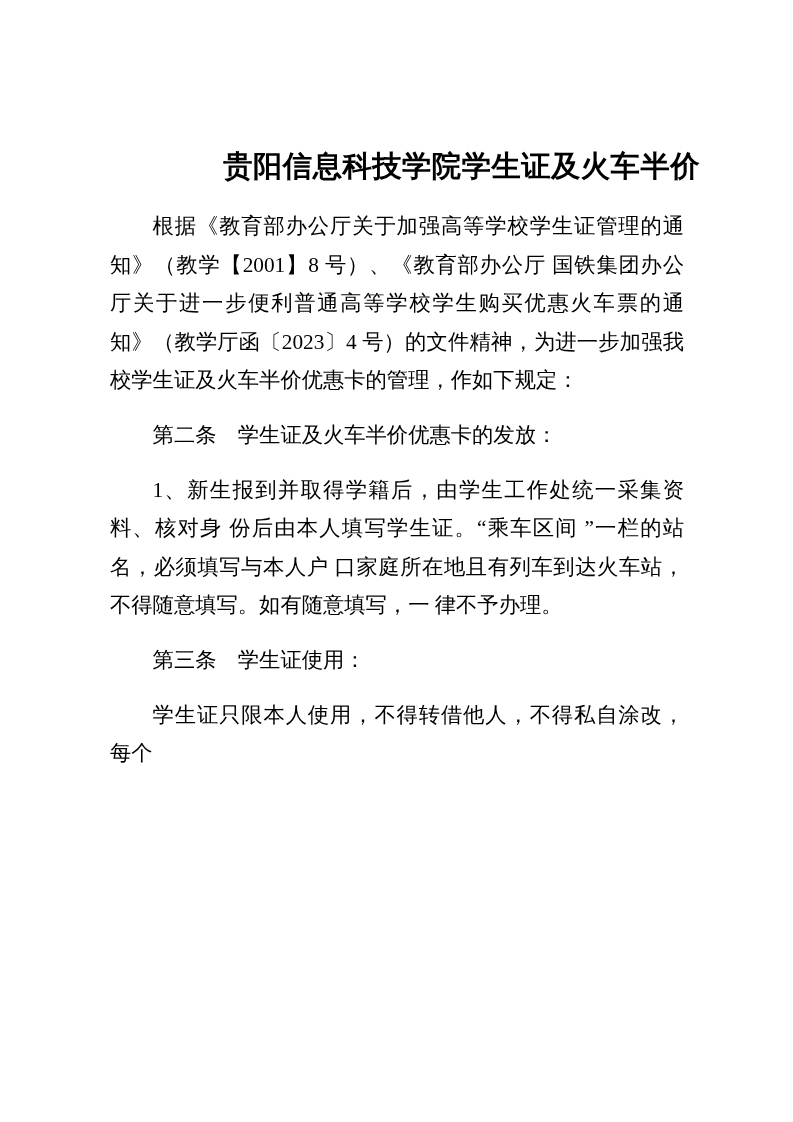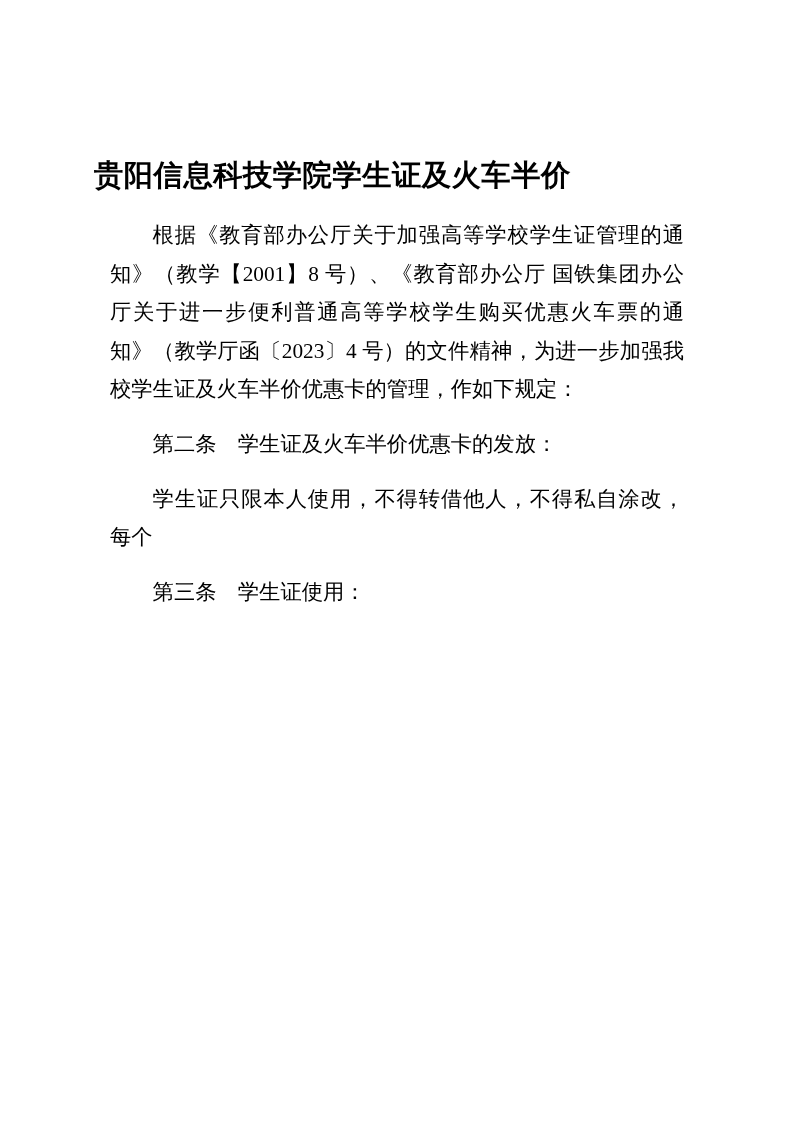--- a/index.html
+++ b/index.html
@@ -12,22 +12,22 @@
     width: 793px;
     height: 1122px;
     background: #ffffff;
     box-sizing: border-box;
     padding: 134px 93px 0 94px;
     overflow: hidden;
     color: #000000;
     font-family: "Liberation Serif", "DejaVu Serif", serif;
   }
   .doc-title {
-    margin: 17px 0 14px 0;
-    text-align: left;
+    margin: 8px 0 14px 0;
+    text-align: right;
     font-weight: bold;
     font-size: 29.3px;
     line-height: 49px;
     letter-spacing: 0.5px;
   }
   .doc-title .title-line {
     display: block;
   }
   .doc-body p {
     margin: 16px;
@@ -43,17 +43,18 @@
 
 <div class="page">
 
   <h1 class="doc-title">
     <span class="title-line">贵阳信息科技学院学生证及火车半价</span>
   </h1>
 
   <div class="doc-body">
     <p>根据《教育部办公厅关于加强高等学校学生证管理的通知》（教学【2001】8 号）、《教育部办公厅 国铁集团办公厅关于进一步便利普通高等学校学生购买优惠火车票的通知》（教学厅函〔2023〕4 号）的文件精神，为进一步加强我校学生证及火车半价优惠卡的管理，作如下规定：</p>
     <p>第二条　学生证及火车半价优惠卡的发放：</p>
+    <p>1、新生报到并取得学籍后，由学生工作处统一采集资料、核对身 份后由本人填写学生证。“乘车区间 ”一栏的站名，必须填写与本人户 口家庭所在地且有列车到达火车站，不得随意填写。如有随意填写，一 律不予办理。</p>
+    <p>第三条　学生证使用：</p>
     <p>学生证只限本人使用，不得转借他人，不得私自涂改，每个</p>
-    <p>第三条　学生证使用：</p>
   </div>
 
 </div>
 
 </body></html>

